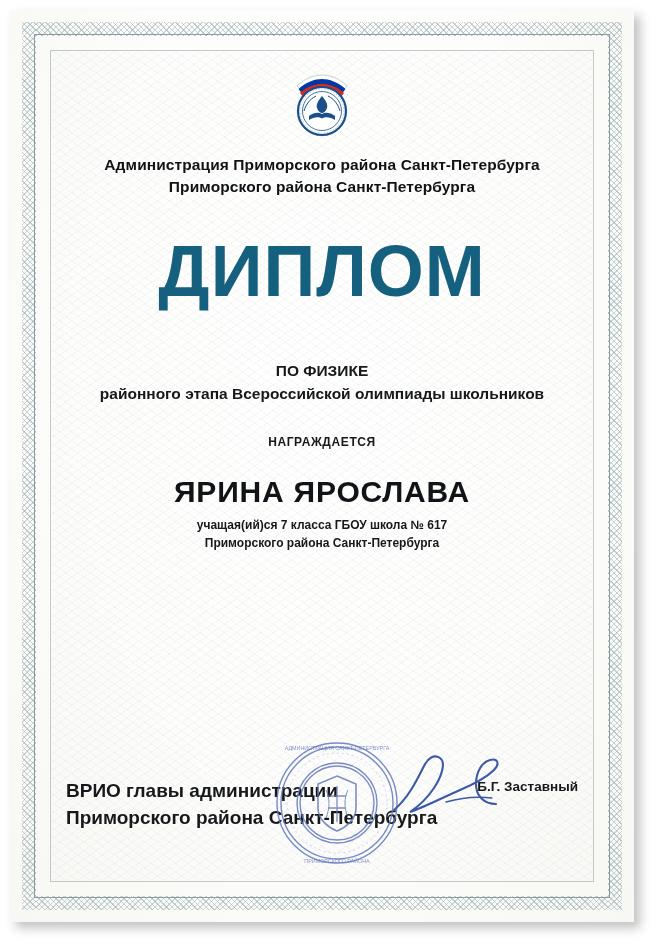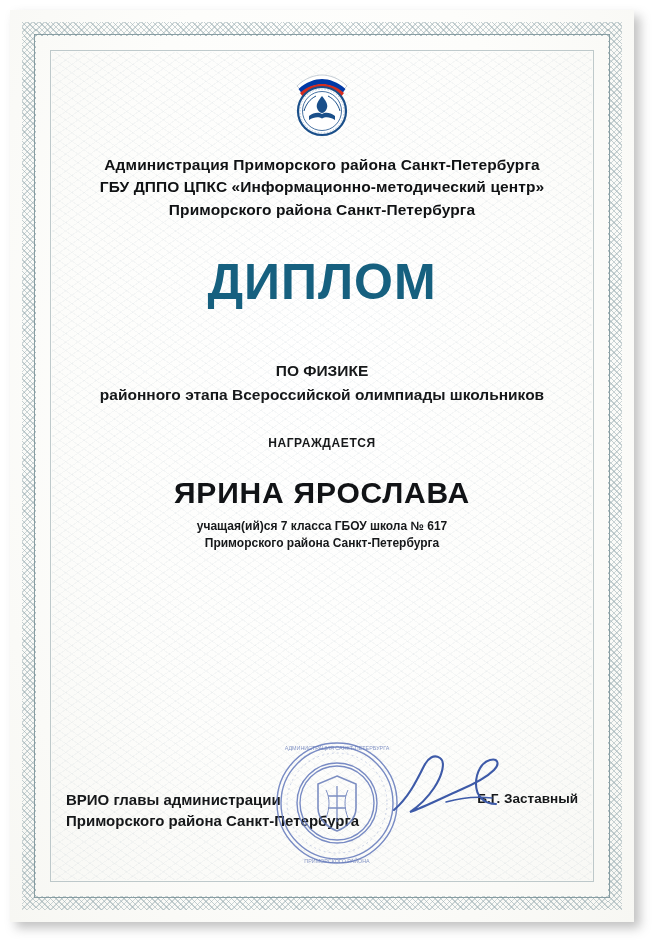--- a/index.html
+++ b/index.html
@@ -134,21 +134,21 @@
     line-height: 1.45;
     color: #101214;
     letter-spacing: 0.1px;
   }
   .org .line2 { }
   .org .line3 { }
 
   .title {
     margin-top: 36px;
     font-family: "Liberation Sans", sans-serif;
-    font-size: 50px;
+    font-size: 72px;
     font-weight: bold;
     letter-spacing: 1px;
     color: #16607f;
     line-height: 1;
   }
 
   .sub-block {
     margin-top: 52px;
     font-size: 15.5px;
     font-weight: bold;
@@ -185,21 +185,21 @@
     bottom: 42px;
   }
   .sig-row {
     display: flex;
     justify-content: space-between;
     align-items: flex-start;
     padding: 0 8px;
   }
   .sig-left {
     text-align: left;
-    font-size: 15px;
+    font-size: 19px;
     font-weight: bold;
     line-height: 1.45;
     white-space: pre-line;
   }
   .sig-right {
     text-align: right;
     font-size: 13.5px;
     font-weight: bold;
     padding-top: 2px;
   }
@@ -257,21 +257,20 @@
 
           <path d="M21 41 C23 34, 27 29, 33 26" fill="none" stroke="#1a4f8a" stroke-width="1"></path>
           <path d="M57 41 C55 34, 51 29, 45 26" fill="none" stroke="#1a4f8a" stroke-width="1"></path>
 
           <circle cx="39" cy="41" r="22" fill="none" stroke="#6d8fb3" stroke-width="0.5" stroke-dasharray="1.5 1.6"></circle>
         </svg>
       </div>
 
       <div class="org">
         <div>Администрация Приморского района Санкт-Петербурга</div>
-        <div class="line2">ГБУ ДППО ЦПКС «Информационно-методический центр»</div>
         <div class="line3">Приморского района Санкт-Петербурга</div>
       </div>
 
       <div class="title">ДИПЛОМ</div>
 
       <div class="sub-block">
         <div>ПО ФИЗИКЕ</div>
         <div>районного этапа Всероссийской олимпиады школьников</div>
       </div>
 

